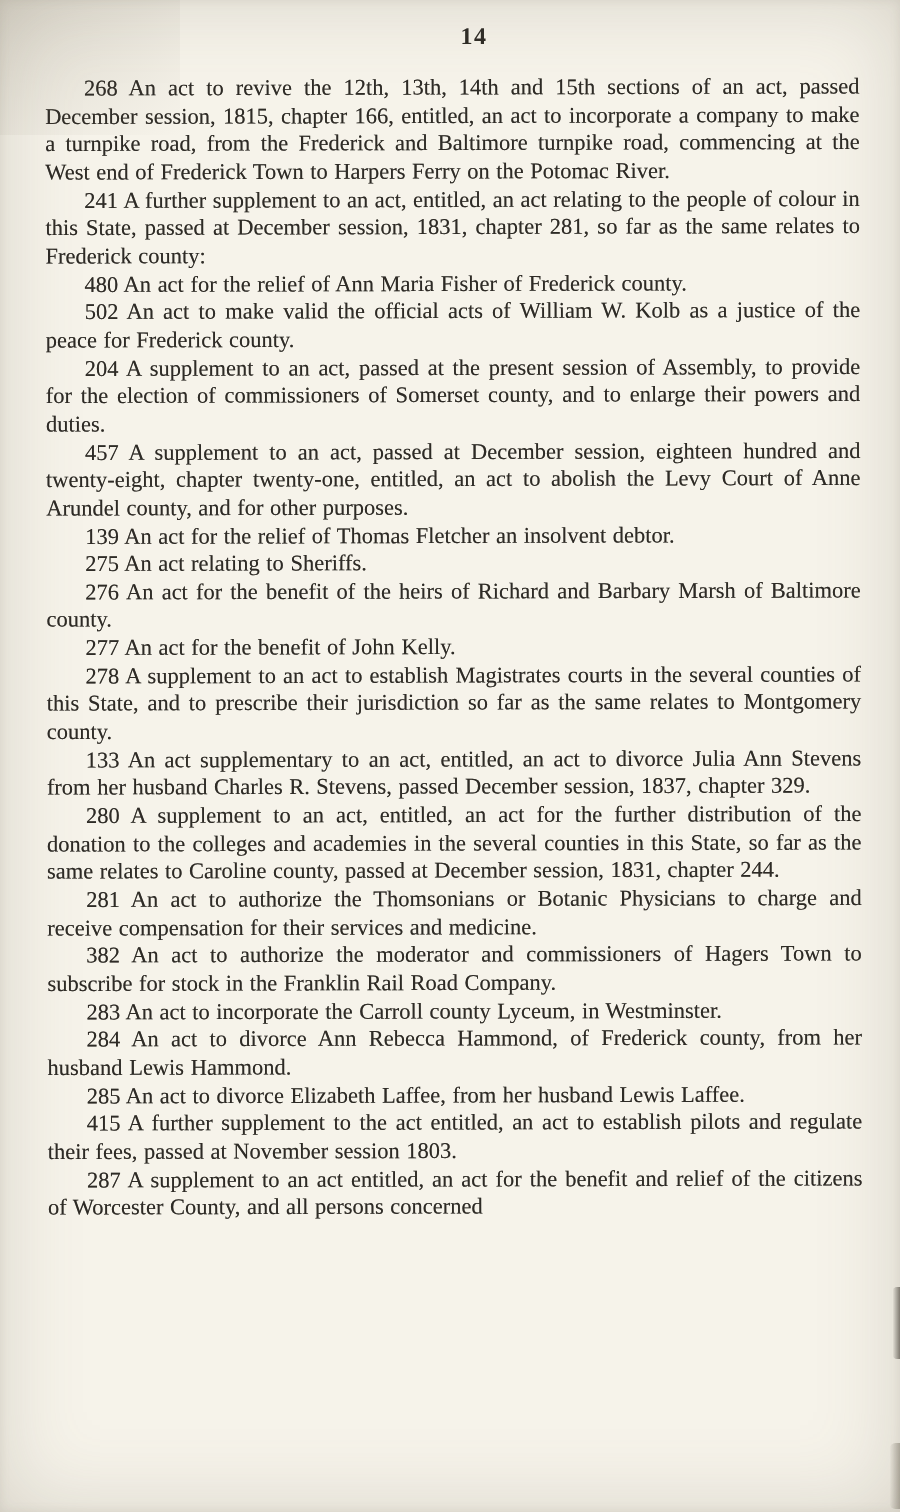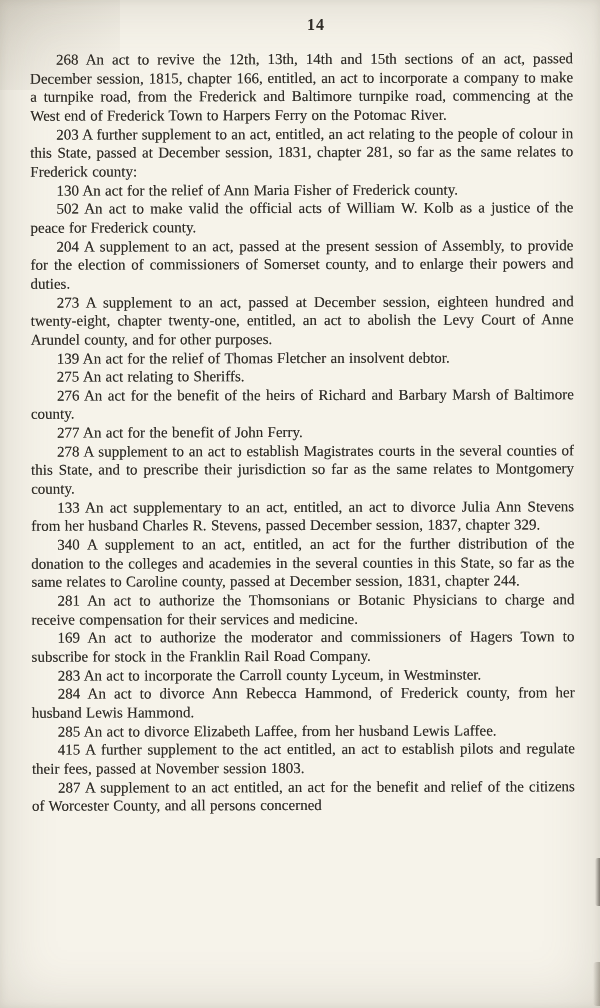--- a/index.html
+++ b/index.html
@@ -95,32 +95,32 @@
 
 <div class="corner-shade"></div>
 <div class="paper-vignette"></div>
 <div class="smudge-right"></div>
 <div class="smudge-bottom-right"></div>
 
 <div class="page-num">14</div>
 
 <div class="text-block">
     <p class="para"><span class="act-number">268</span> <span>An act to revive the 12th, 13th, 14th and 15th sections of an act, passed December session, 1815, chapter 166, entitled, an act to incorporate a company to make a turnpike road, from the Frederick and Baltimore turnpike road, commencing at the West end of Frederick Town to Harpers Ferry on the Potomac River.</span></p>
-    <p class="para"><span class="act-number">203</span> <span>A further supplement to an act, entitled, an act relating to the people of colour in this State, passed at December session, 1831, chapter 281, so far as the same relates to Frederick county:</span></p>
-    <p class="para"><span class="act-number">130</span> <span>An act for the relief of Ann Maria Fisher of Frederick county.</span></p>
+    <p class="para"><span class="act-number">241</span> <span>A further supplement to an act, entitled, an act relating to the people of colour in this State, passed at December session, 1831, chapter 281, so far as the same relates to Frederick county:</span></p>
+    <p class="para"><span class="act-number">480</span> <span>An act for the relief of Ann Maria Fisher of Frederick county.</span></p>
     <p class="para"><span class="act-number">502</span> <span>An act to make valid the official acts of William W. Kolb as a justice of the peace for Frederick county.</span></p>
     <p class="para"><span class="act-number">204</span> <span>A supplement to an act, passed at the present session of Assembly, to provide for the election of commissioners of Somerset county, and to enlarge their powers and duties.</span></p>
-    <p class="para"><span class="act-number">273</span> <span>A supplement to an act, passed at December session, eighteen hundred and twenty-eight, chapter twenty-one, entitled, an act to abolish the Levy Court of Anne Arundel county, and for other purposes.</span></p>
+    <p class="para"><span class="act-number">457</span> <span>A supplement to an act, passed at December session, eighteen hundred and twenty-eight, chapter twenty-one, entitled, an act to abolish the Levy Court of Anne Arundel county, and for other purposes.</span></p>
     <p class="para"><span class="act-number">139</span> <span>An act for the relief of Thomas Fletcher an insolvent debtor.</span></p>
     <p class="para"><span class="act-number">275</span> <span>An act relating to Sheriffs.</span></p>
     <p class="para"><span class="act-number">276</span> <span>An act for the benefit of the heirs of Richard and Barbary Marsh of Baltimore county.</span></p>
-    <p class="para"><span class="act-number">277</span> <span>An act for the benefit of John Ferry.</span></p>
+    <p class="para"><span class="act-number">277</span> <span>An act for the benefit of John Kelly.</span></p>
     <p class="para"><span class="act-number">278</span> <span>A supplement to an act to establish Magistrates courts in the several counties of this State, and to prescribe their jurisdiction so far as the same relates to Montgomery county.</span></p>
     <p class="para"><span class="act-number">133</span> <span>An act supplementary to an act, entitled, an act to divorce Julia Ann Stevens from her husband Charles R. Stevens, passed December session, 1837, chapter 329.</span></p>
-    <p class="para"><span class="act-number">340</span> <span>A supplement to an act, entitled, an act for the further distribution of the donation to the colleges and academies in the several counties in this State, so far as the same relates to Caroline county, passed at December session, 1831, chapter 244.</span></p>
+    <p class="para"><span class="act-number">280</span> <span>A supplement to an act, entitled, an act for the further distribution of the donation to the colleges and academies in the several counties in this State, so far as the same relates to Caroline county, passed at December session, 1831, chapter 244.</span></p>
     <p class="para"><span class="act-number">281</span> <span>An act to authorize the Thomsonians or Botanic Physicians to charge and receive compensation for their services and medicine.</span></p>
-    <p class="para"><span class="act-number">169</span> <span>An act to authorize the moderator and commissioners of Hagers Town to subscribe for stock in the Franklin Rail Road Company.</span></p>
+    <p class="para"><span class="act-number">382</span> <span>An act to authorize the moderator and commissioners of Hagers Town to subscribe for stock in the Franklin Rail Road Company.</span></p>
     <p class="para"><span class="act-number">283</span> <span>An act to incorporate the Carroll county Lyceum, in Westminster.</span></p>
     <p class="para"><span class="act-number">284</span> <span>An act to divorce Ann Rebecca Hammond, of Frederick county, from her husband Lewis Hammond.</span></p>
     <p class="para"><span class="act-number">285</span> <span>An act to divorce Elizabeth Laffee, from her husband Lewis Laffee.</span></p>
     <p class="para"><span class="act-number">415</span> <span>A further supplement to the act entitled, an act to establish pilots and regulate their fees, passed at November session 1803.</span></p>
     <p class="para"><span class="act-number">287</span> <span>A supplement to an act entitled, an act for the benefit and relief of the citizens of Worcester County, and all persons concerned</span></p>
   </div>
 
 </body></html>

